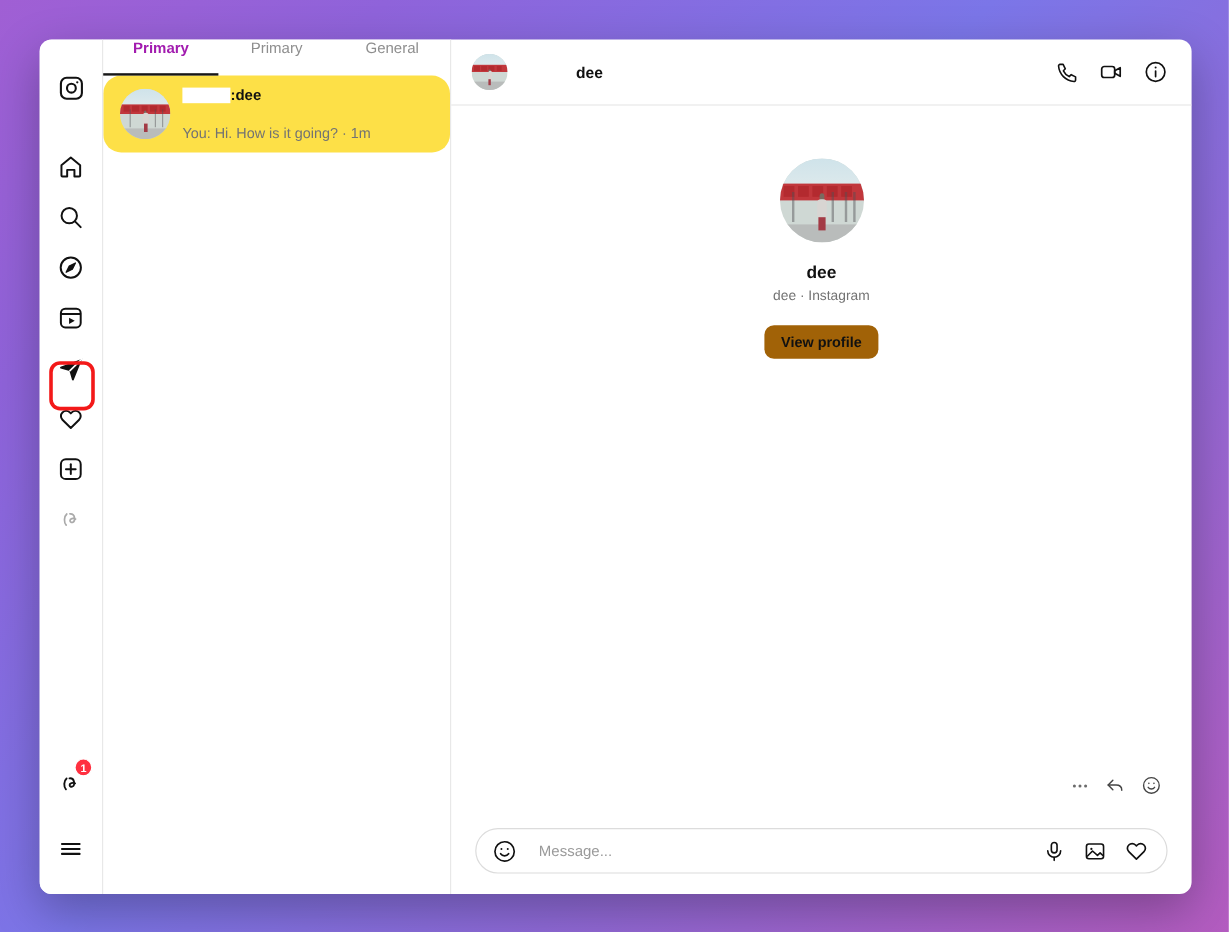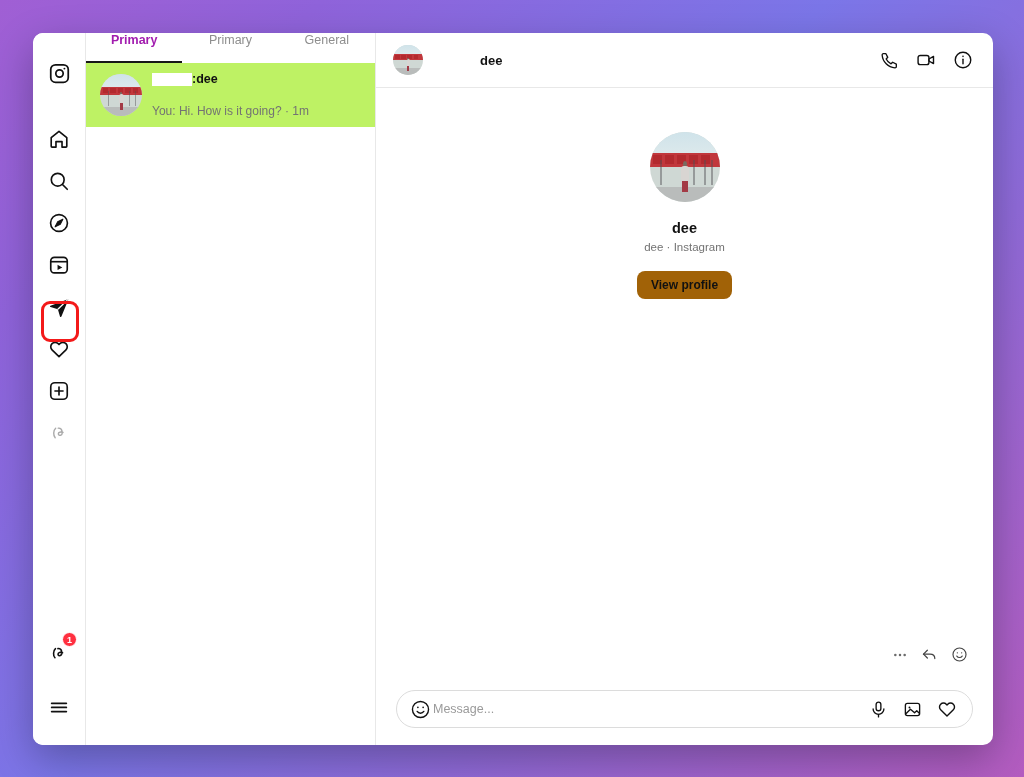--- a/index.html
+++ b/index.html
@@ -74,21 +74,21 @@
     cursor: pointer; position: relative; padding-bottom: 8px;
   }
   .tab.active { color: #a21caf; font-weight: bold; }
   .tab.active:after {
     content: ""; position: absolute; left: 0; right: 0; bottom: 0;
     height: 2px; background: #171717;
   }
 
   .thread {
     display: flex; align-items: center; gap: 10px;
-    padding: 9px 12px 9px 14px; background: #bef264; cursor: pointer;
+    padding: 9px 12px 9px 14px; background: #fde047; cursor: pointer; border-radius: 15px;
   }
   .thread-av {
     width: 42px; height: 42px; flex: 0 0 42px;
     border-radius: 50%; overflow: hidden;
   }
   .thread-txt { min-width: 0; flex: 1; }
   .thread-name {
     font-size: 12.5px; font-weight: bold; color: #111;
     display: flex; align-items: center; line-height: 15px;
   }
@@ -130,21 +130,21 @@
   .msg-actions > span { cursor: pointer; display: flex; color: #555; }
   .bubble {
     background: #3797f0; color: #fff; font-size: 13px;
     padding: 9px 15px; border-radius: 19px; white-space: nowrap;
   }
 
   
   .composer { padding: 0 20px 17px; }
   .composer-inner {
     height: 38px; border: 1px solid #dcdcdc; border-radius: 21px;
-    display: flex; align-items: center; padding: 0 15px 0 13px; gap: 2px;
+    display: flex; align-items: center; padding: 0 15px 0 13px; gap: 18px;
   }
   .composer-input {
     flex: 1; border: none; outline: none; background: transparent;
     font-size: 12.5px; color: #222; font-family: "Liberation Sans", sans-serif;
   }
   .composer-input::placeholder { color: #9a9a9a; }
   .composer-icons { display: flex; gap: 15px; align-items: center; }
   .composer-icons > span, .composer-emoji { cursor: pointer; display: flex; }
 
   

